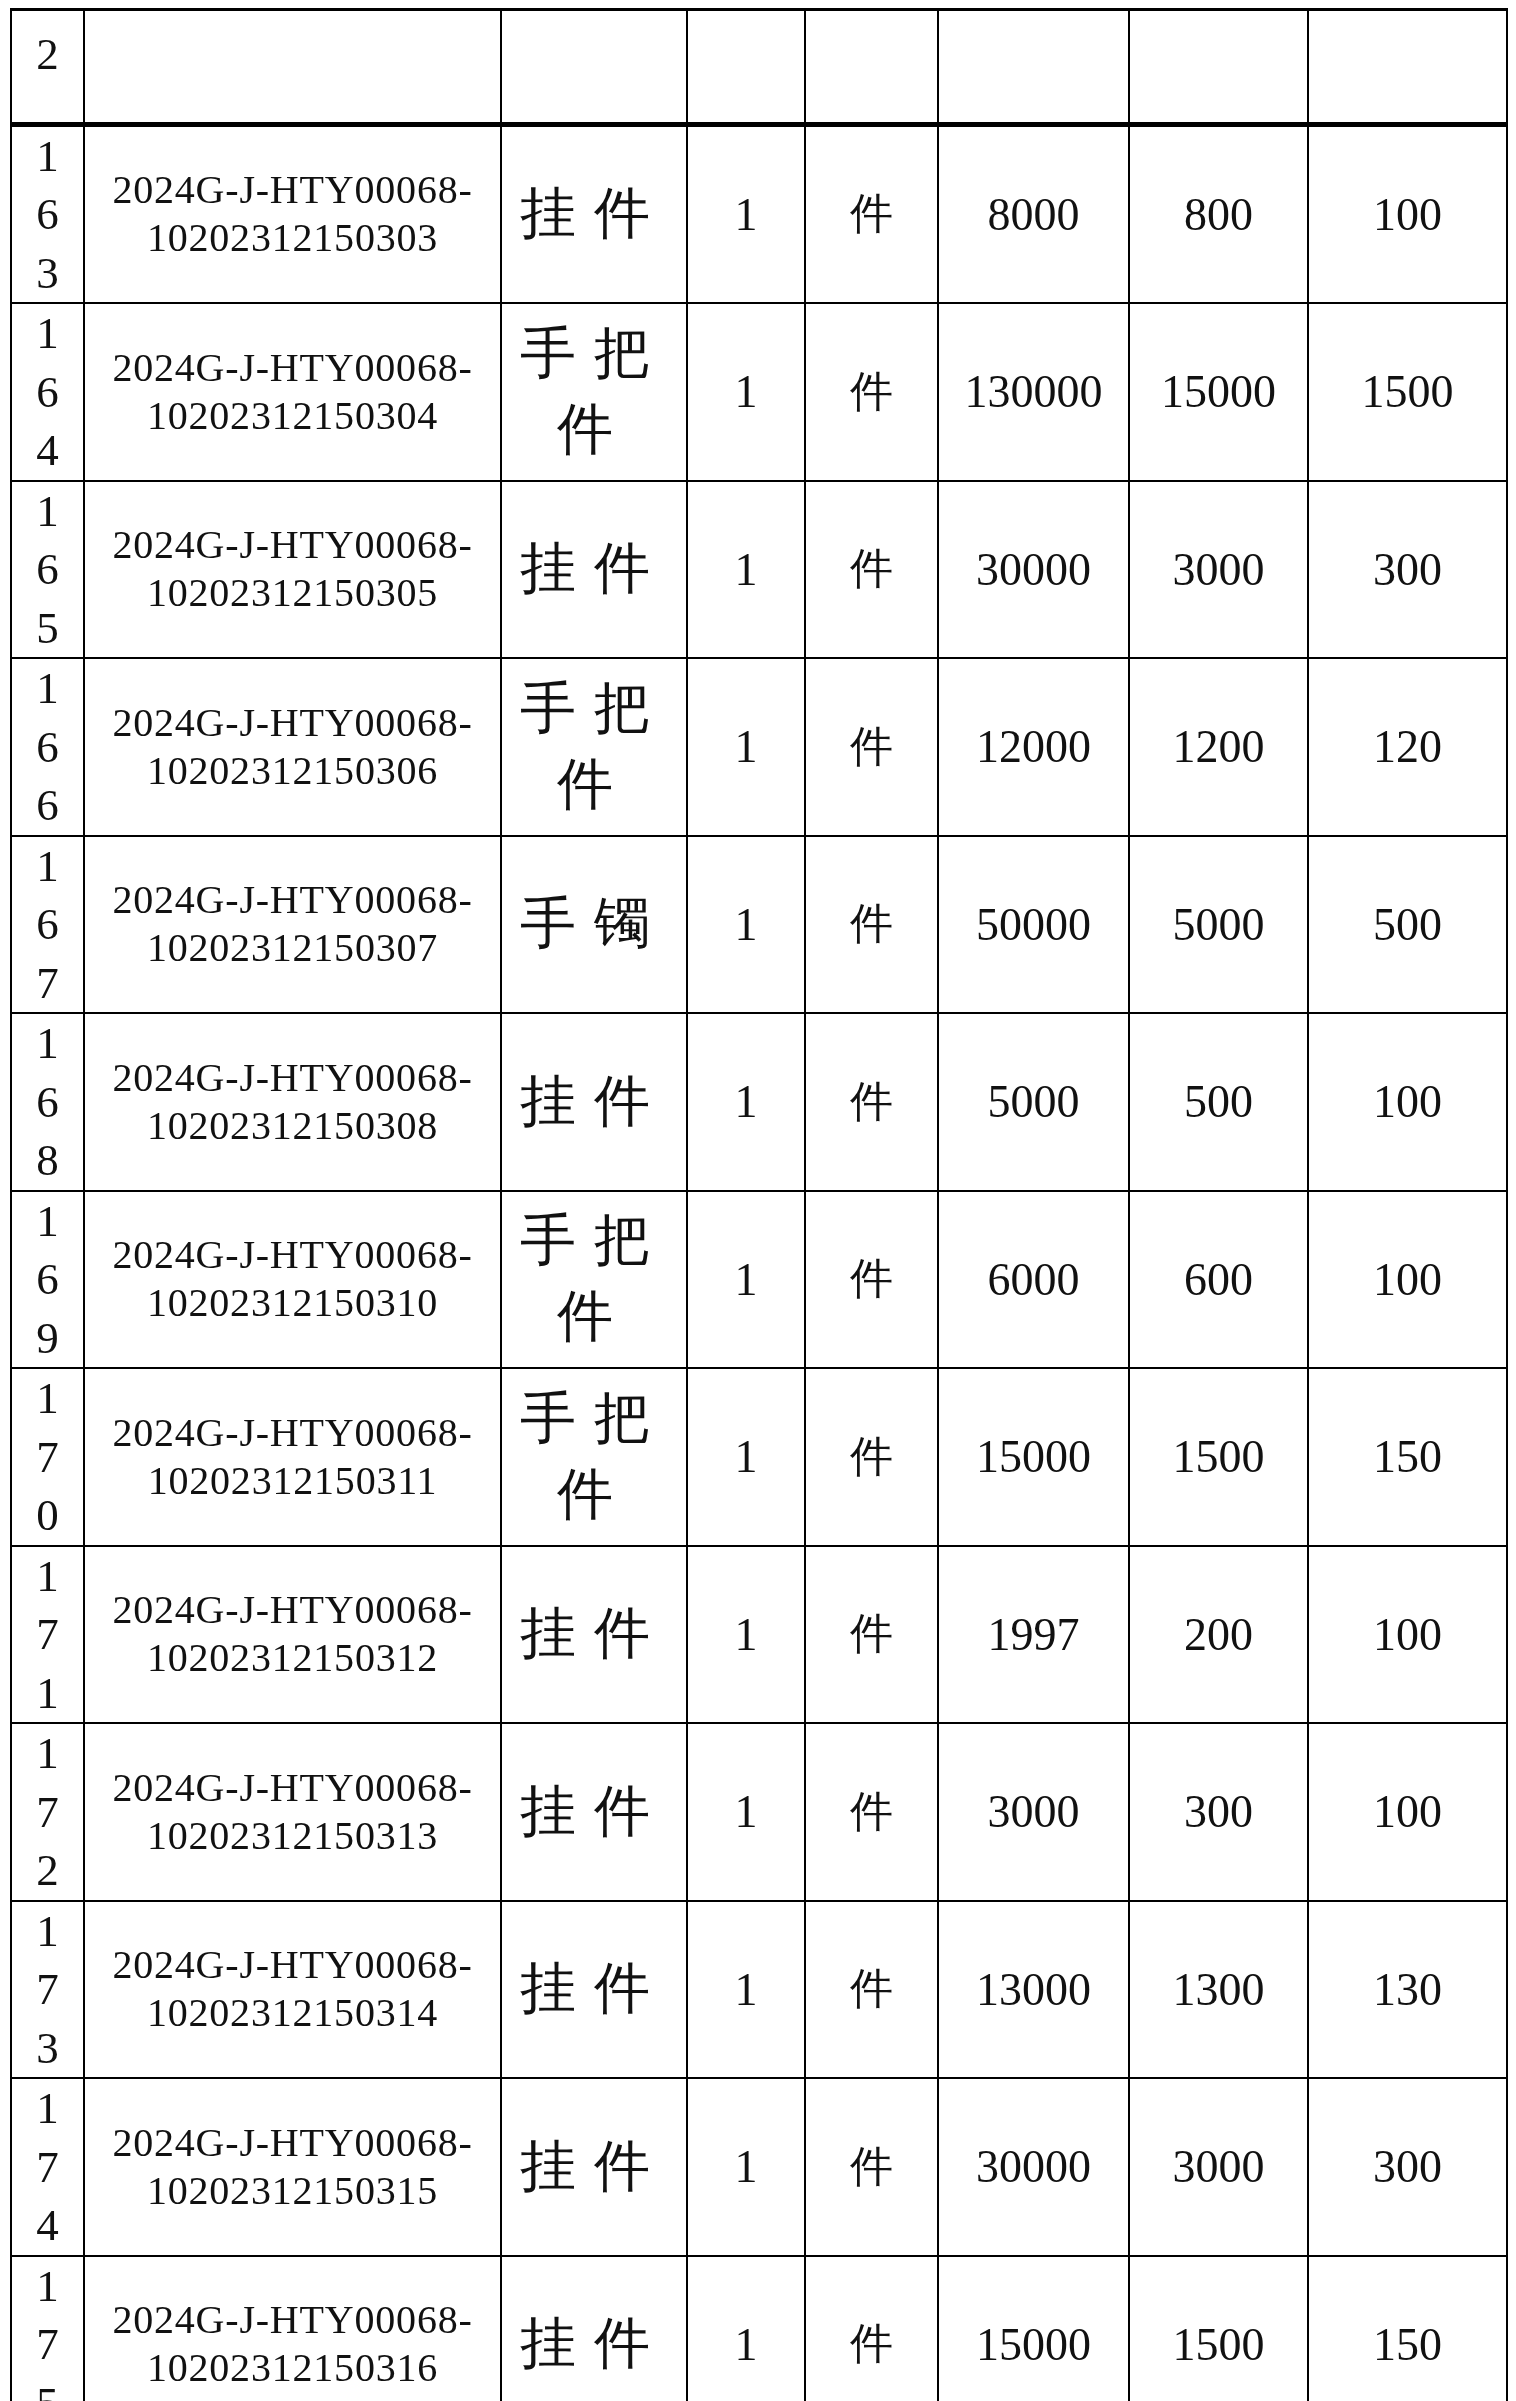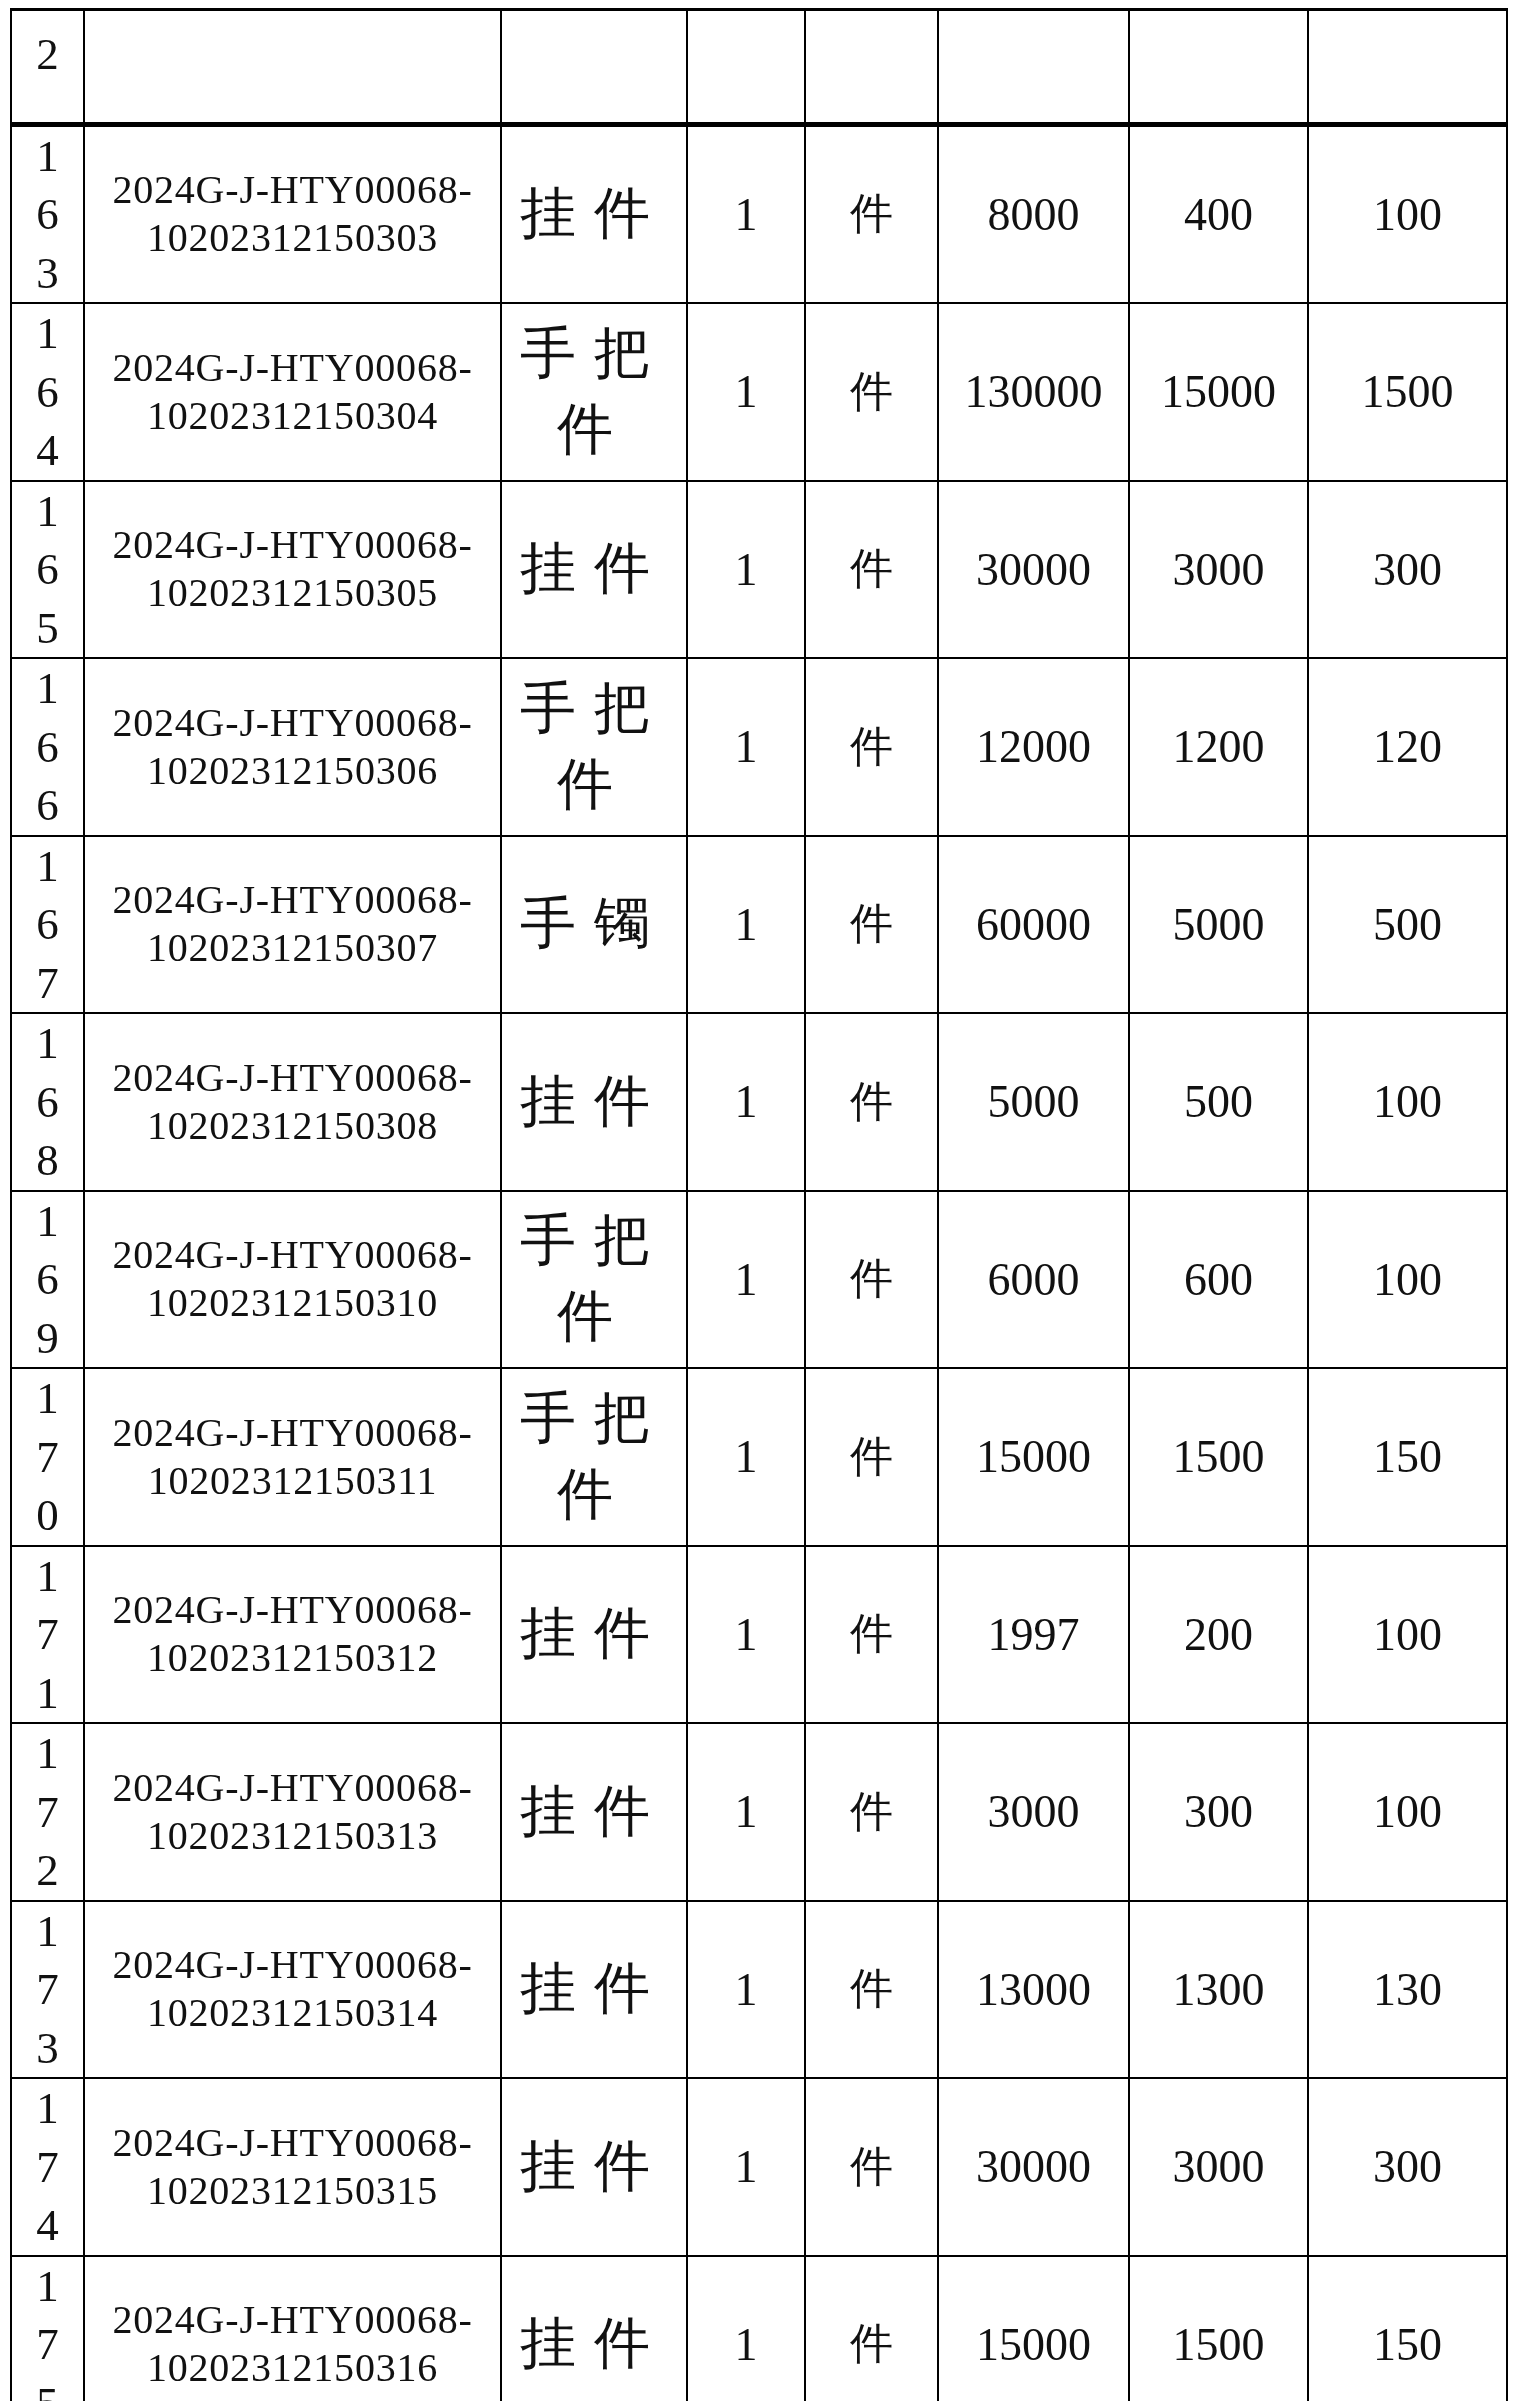--- a/index.html
+++ b/index.html
@@ -102,21 +102,21 @@
     <tr class="lot-row">
           <td class="num">1
 6
 3</td>
           <td class="code">2024G-J-HTY00068-
 10202312150303</td>
           <td class="type">挂件</td>
           <td class="qty">1</td>
           <td class="unit">件</td>
           <td class="val">8000</td>
-          <td class="val">400</td>
+          <td class="val">800</td>
           <td class="val">100</td>
         </tr>
         <tr class="lot-row">
           <td class="num">1
 6
 4</td>
           <td class="code">2024G-J-HTY00068-
 10202312150304</td>
           <td class="type">手把件</td>
           <td class="qty">1</td>
@@ -153,21 +153,21 @@
         </tr>
         <tr class="lot-row">
           <td class="num">1
 6
 7</td>
           <td class="code">2024G-J-HTY00068-
 10202312150307</td>
           <td class="type">手镯</td>
           <td class="qty">1</td>
           <td class="unit">件</td>
-          <td class="val">60000</td>
+          <td class="val">50000</td>
           <td class="val">5000</td>
           <td class="val">500</td>
         </tr>
         <tr class="lot-row">
           <td class="num">1
 6
 8</td>
           <td class="code">2024G-J-HTY00068-
 10202312150308</td>
           <td class="type">挂件</td>

